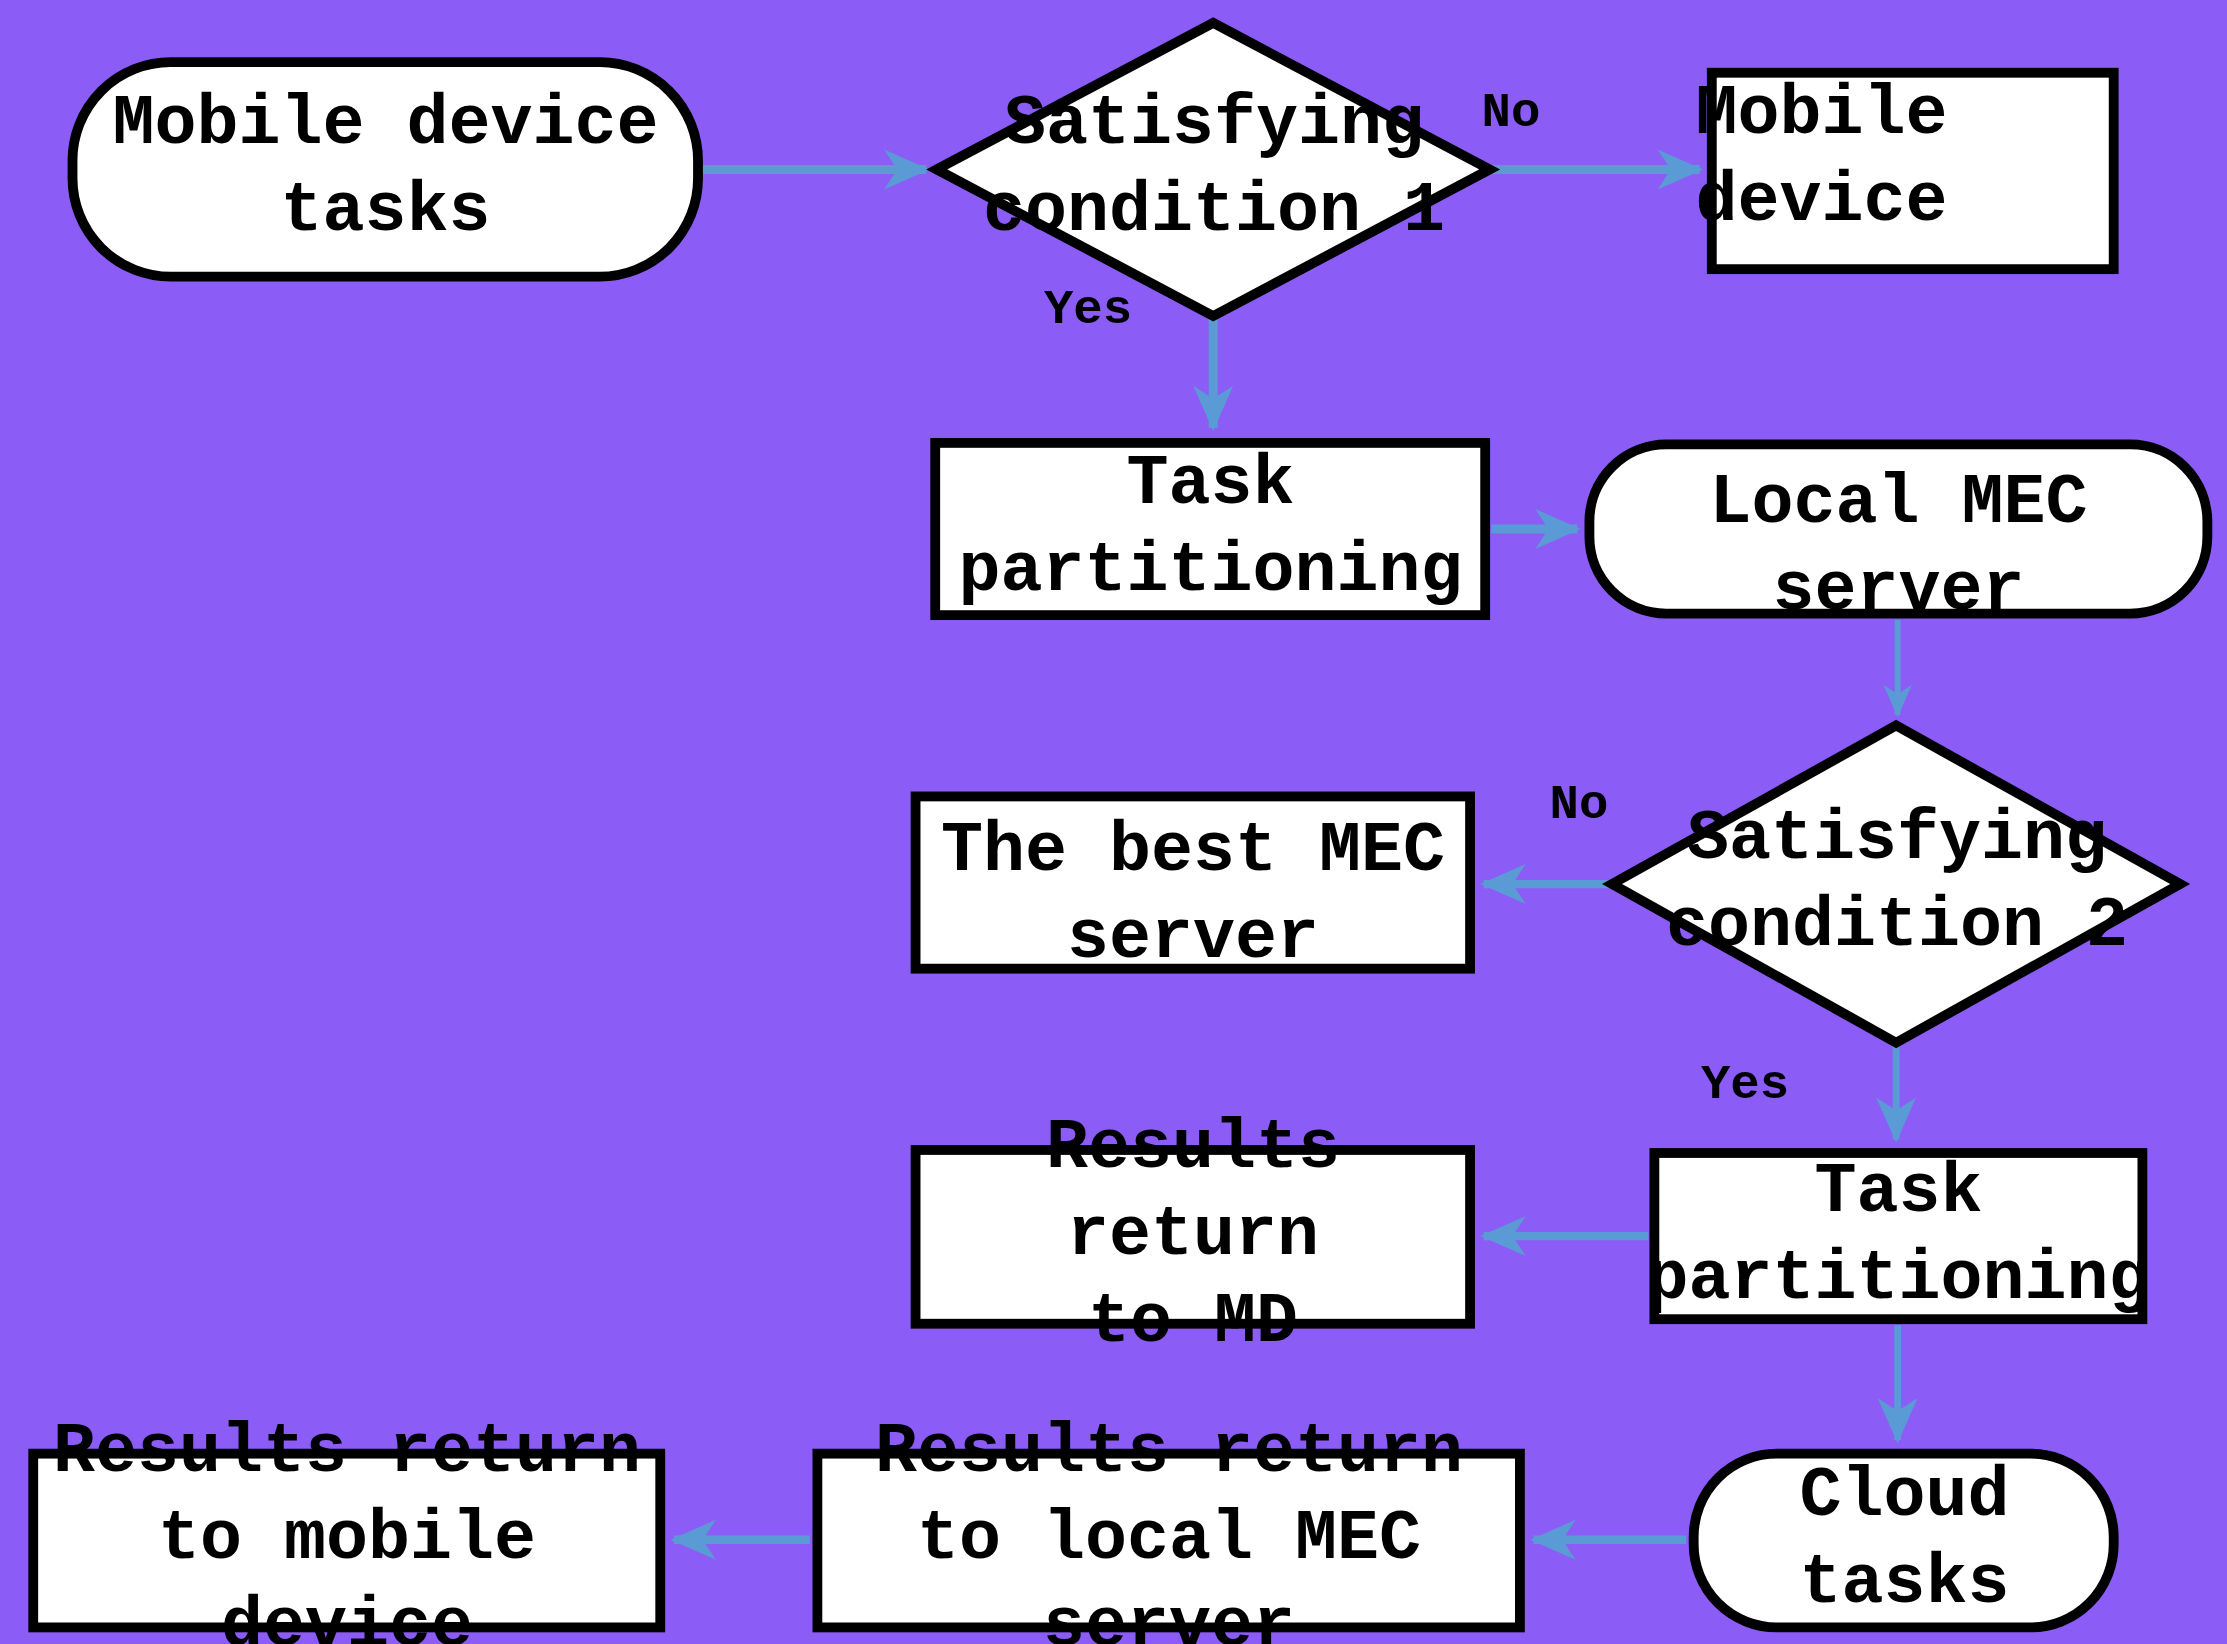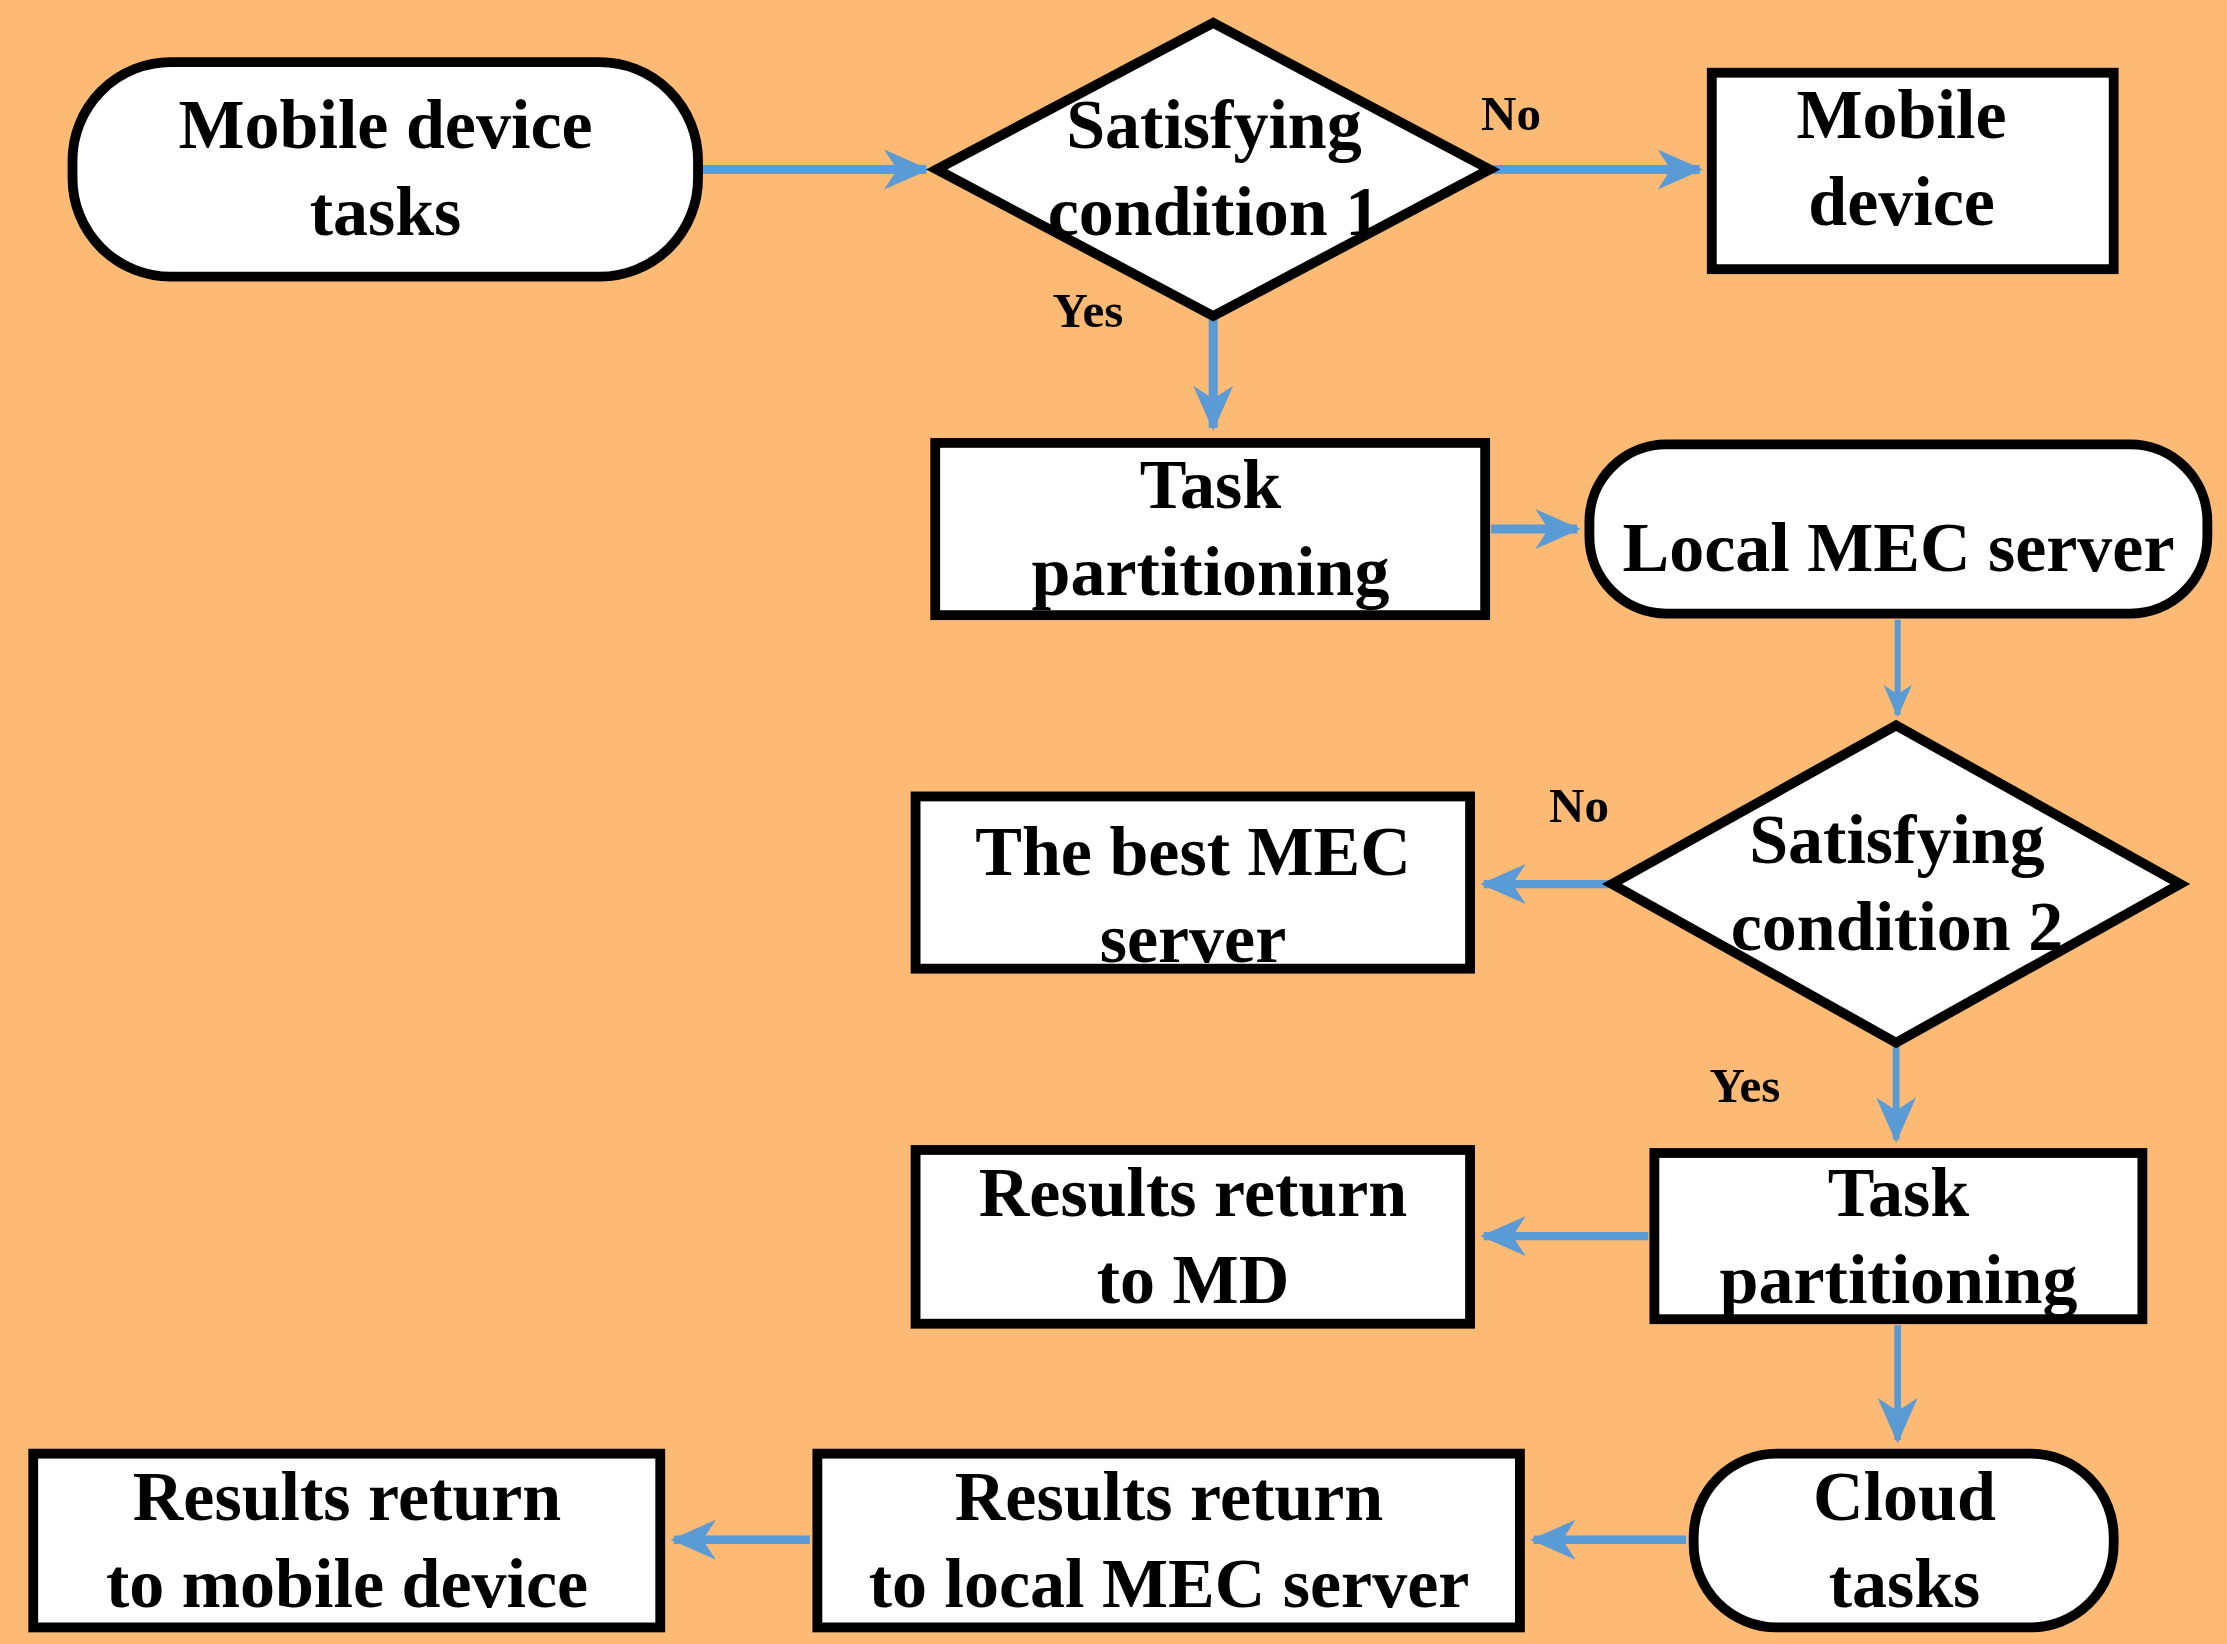--- a/index.html
+++ b/index.html
@@ -4,22 +4,22 @@
 <style>
   html, body {
     margin: 0;
     padding: 0;
     background: #ffffff;
   }
   #canvas {
     position: relative;
     width: 2227px;
     height: 1645px;
-    background: #fdba74;
-    font-family: Liberation Serif, serif;
+    background: #8b5cf6;
+    font-family: Liberation Mono, monospace;
     overflow: hidden;
   }
   #flow-svg {
     position: absolute;
     left: 0;
     top: 0;
     width: 2227px;
     height: 1645px;
   }
   .shape {
@@ -97,21 +97,21 @@
     <rect class="shape" x="1082" y="1924" width="930" height="230"></rect>
     <rect class="shape" x="44" y="1924" width="830" height="230"></rect>
   </svg>
 
   <div class="node-label" style="left:68px; top:57px; width:635px; height:224px;">Mobile device
 tasks</div>
 
   <div class="node-label" style="left:972px; top:71px; width:484px; height:196px;">Satisfying
 condition 1</div>
 
-  <div class="node-label" style="left:1696px; top:68px; width:411px; height:182px;">Mobile
+  <div class="node-label" style="left:1616px; top:68px; width:411px; height:182px;">Mobile
 device</div>
 
   <div class="node-label" style="left:931px; top:438px; width:559px; height:181px;">Task
 partitioning</div>
 
   <div class="node-label" style="left:1585px; top:440px; width:627px; height:216px;">Local MEC server</div>
 
   <div class="node-label" style="left:1655px; top:786px; width:484px; height:196px;">Satisfying
 condition 2</div>
 

